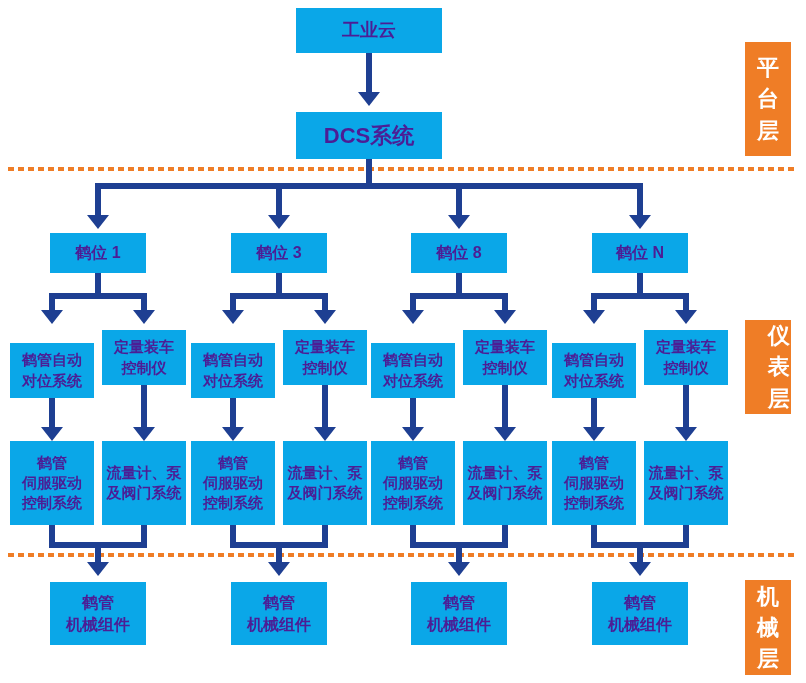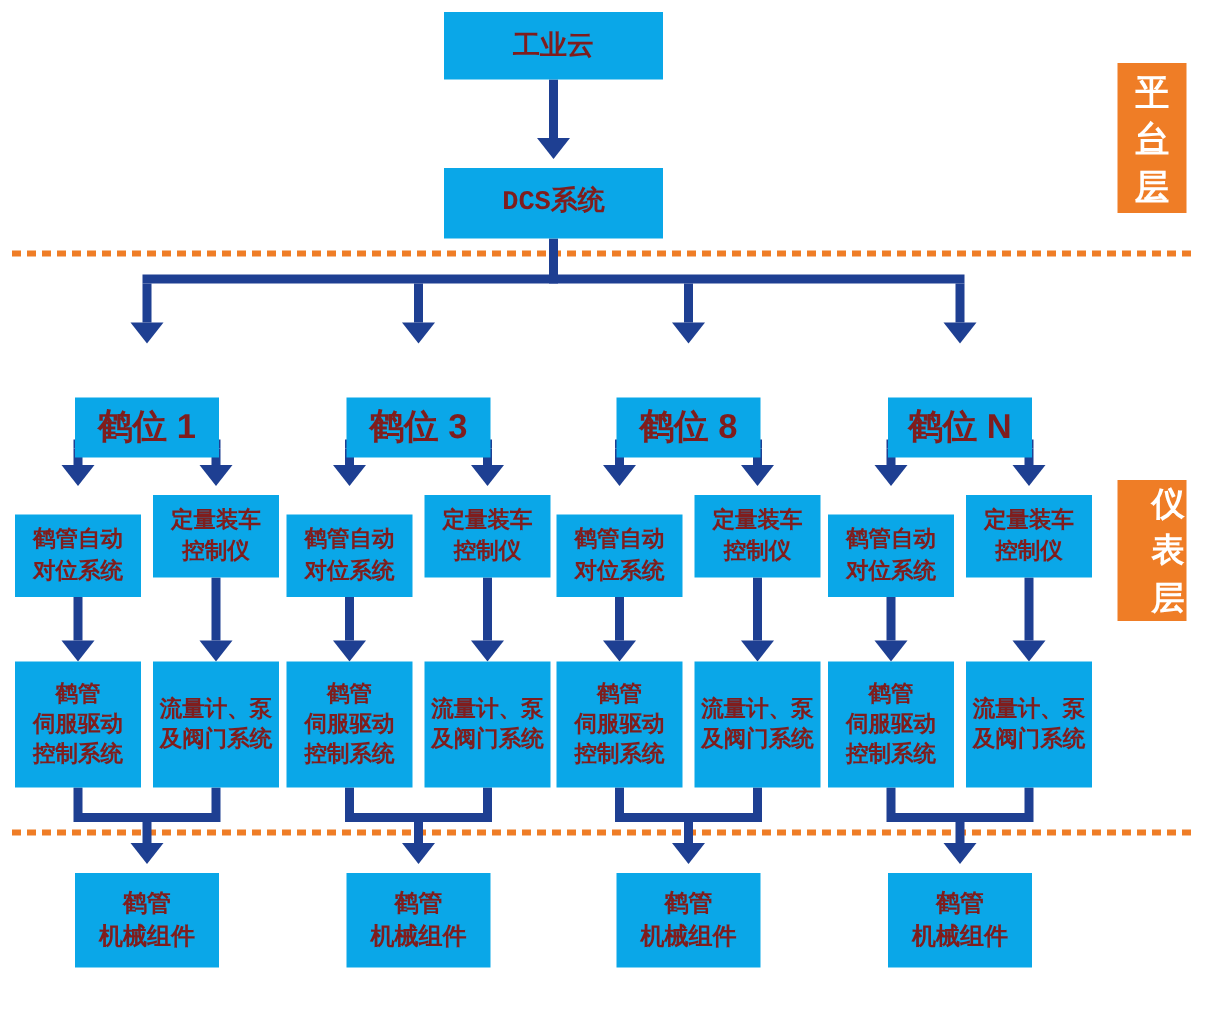--- a/index.html
+++ b/index.html
@@ -6,64 +6,64 @@
     --cyan:#0aa7e8;
     --navy:#1e3f92;
     --orange:#ef7d26;
   }
   *{margin:0;padding:0;box-sizing:border-box;}
   html,body{background:#ffffff;}
   body{font-family:"Liberation Sans",sans-serif;}
   #canvas{position:relative;width:806px;height:683px;background:#ffffff;overflow:hidden;}
 
   
-  .bx{position:absolute;background:var(--cyan);color:#7f1d1d;font-weight:700;
+  .bx{position:absolute;background:var(--cyan);color:#4c1d95;font-weight:700;
       display:flex;align-items:center;justify-content:center;text-align:center;
       white-space:pre-line;line-height:1.35;z-index:3;}
 
   
   .vl{position:absolute;width:6px;background:var(--navy);z-index:2;}
   .hl{position:absolute;height:6px;background:var(--navy);z-index:2;}
   .tri{position:absolute;width:0;height:0;border-left:11px solid transparent;
        border-right:11px solid transparent;border-top:14px solid var(--navy);z-index:2;}
 
   
   .dash{position:absolute;left:8px;right:8px;height:4px;z-index:1;
         background:repeating-linear-gradient(90deg,var(--orange) 0 6px,transparent 6px 10px);}
   .dash-top{top:167px;}
   .dash-bottom{top:553px;}
 
   
   .rail{position:absolute;left:745px;width:46px;background:var(--orange);color:#fff;
         font-weight:700;font-size:22px;display:flex;align-items:center;justify-content:center;
         text-align:center;z-index:3;}
   .rail span{display:inline-block;width:1.12em;word-break:break-all;line-height:1.42;}
-  .rail-platform{top:42px;height:100px;text-decoration:underline;}
+  .rail-platform{top:42px;height:114px;}
   .rail-instrument{top:320px;height:94px;justify-content:flex-end;}
   .rail-mechanical{top:580px;height:95px;}
 
   
   .cloud-box{left:296px;top:8px;width:146px;height:45px;font-size:18px;}
   .cloud-stem{left:366px;top:53px;height:39px;}
   .cloud-tri{left:358px;top:92px;}
-  .dcs-box{left:296px;top:112px;width:146px;height:47px;font-size:18px;font-family:Liberation Mono, monospace;}
+  .dcs-box{left:296px;top:112px;width:146px;height:47px;font-size:22px;}
   .dcs-stem{left:366px;top:159px;height:30px;}
   .bus{left:95px;top:183px;width:548px;}
 
   
   .branch{position:absolute;top:233px;width:192px;height:412px;}
   .branch-0{left:2px;}
   .branch-1{left:183px;}
   .branch-2{left:363px;}
   .branch-3{left:544px;}
 
   
   .drop-stem{left:93px;top:-44px;height:26px;}
   .drop-tri{left:85px;top:-18px;}
-  .station-box{left:48px;top:0;width:96px;height:40px;font-size:23px;margin-top:32px;}
+  .station-box{left:48px;top:0;width:96px;height:40px;font-size:16px;}
   .station-stub{left:93px;top:40px;height:20px;}
   .split-bar{left:47px;top:60px;width:98px;}
   .split-stem-l{left:47px;top:66px;height:11px;}
   .split-stem-r{left:139px;top:66px;height:11px;}
   .split-tri-l{left:39px;top:77px;}
   .split-tri-r{left:131px;top:77px;}
   .row3-l{left:8px;top:97px;width:84px;height:55px;font-size:15px;margin-top:13px;}
   .row3-r{left:100px;top:97px;width:84px;height:55px;font-size:15px;}
   .mid-stem-l{left:47px;top:152px;height:42px;}
   .mid-stem-r{left:139px;top:152px;height:42px;}
@@ -85,20 +85,23 @@
 
   <div class="dash dash-top"></div>
   <div class="dash dash-bottom"></div>
 
   <div class="rail rail-platform">
       <span>平台层</span>
     </div>
   <div class="rail rail-instrument">
       <span>仪表层</span>
     </div>
+  <div class="rail rail-mechanical">
+      <span>机械层</span>
+    </div>
 
   <div class="bx cloud-box">工业云</div>
   <div class="vl cloud-stem"></div>
   <div class="tri cloud-tri"></div>
   <div class="bx dcs-box">DCS系统</div>
   <div class="vl dcs-stem"></div>
   <div class="hl bus"></div>
 
   <div class="branch branch-0">
     <div class="vl drop-stem"></div>

